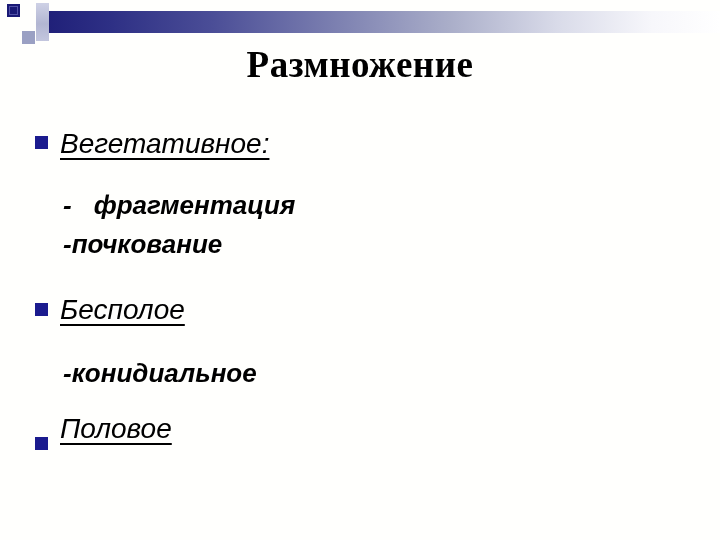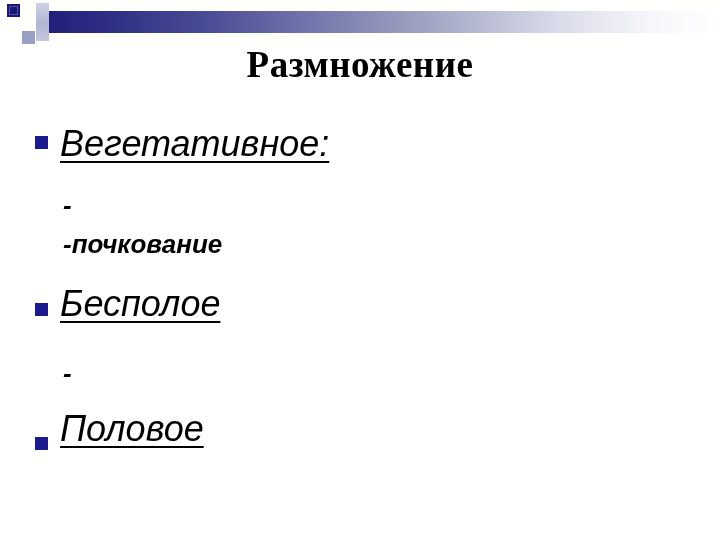--- a/index.html
+++ b/index.html
@@ -62,29 +62,29 @@
   }
   .b1 { top: 136px; }
   .b2 { top: 303px; }
   .b3 { top: 437px; }
 
   
   .lvl1 {
     position: absolute;
     left: 60px;
     font-style: italic;
-    font-size: 36px;
+    font-size: 28px;
     line-height: 32px;
     color: #000000;
     text-decoration: underline;
     text-underline-offset: 5px;
     text-decoration-thickness: 2px;
   }
   .t1 { top: 128px; }
-  .t2 { top: 288px; }
+  .t2 { top: 294px; }
   .t3 { top: 413px; }
 
   
   .lvl2 {
     position: absolute;
     left: 63px;
     display: flex;
     align-items: baseline;
     font-style: italic;
     font-weight: bold;
@@ -109,29 +109,31 @@
   <div class="deco-sq-navy"></div>
   <div class="deco-sq-gray"></div>
 
   <h1 class="title">Размножение</h1>
 
   <span class="bullet b1"></span>
   <div class="lvl1 t1">Вегетативное:</div>
 
   <div class="lvl2 s1">
     <span class="dash">-</span>
+    <span class="gap-a">фрагментация</span>
   </div>
   <div class="lvl2 s2">
     <span class="dash">-</span>
     <span class="gap-b">почкование</span>
   </div>
 
   <span class="bullet b2"></span>
   <div class="lvl1 t2">Бесполое</div>
 
   <div class="lvl2 s3">
     <span class="dash">-</span>
+    <span class="gap-b">конидиальное</span>
   </div>
 
   <span class="bullet b3"></span>
   <div class="lvl1 t3">Половое</div>
 
 </div>
 
 </body></html>

